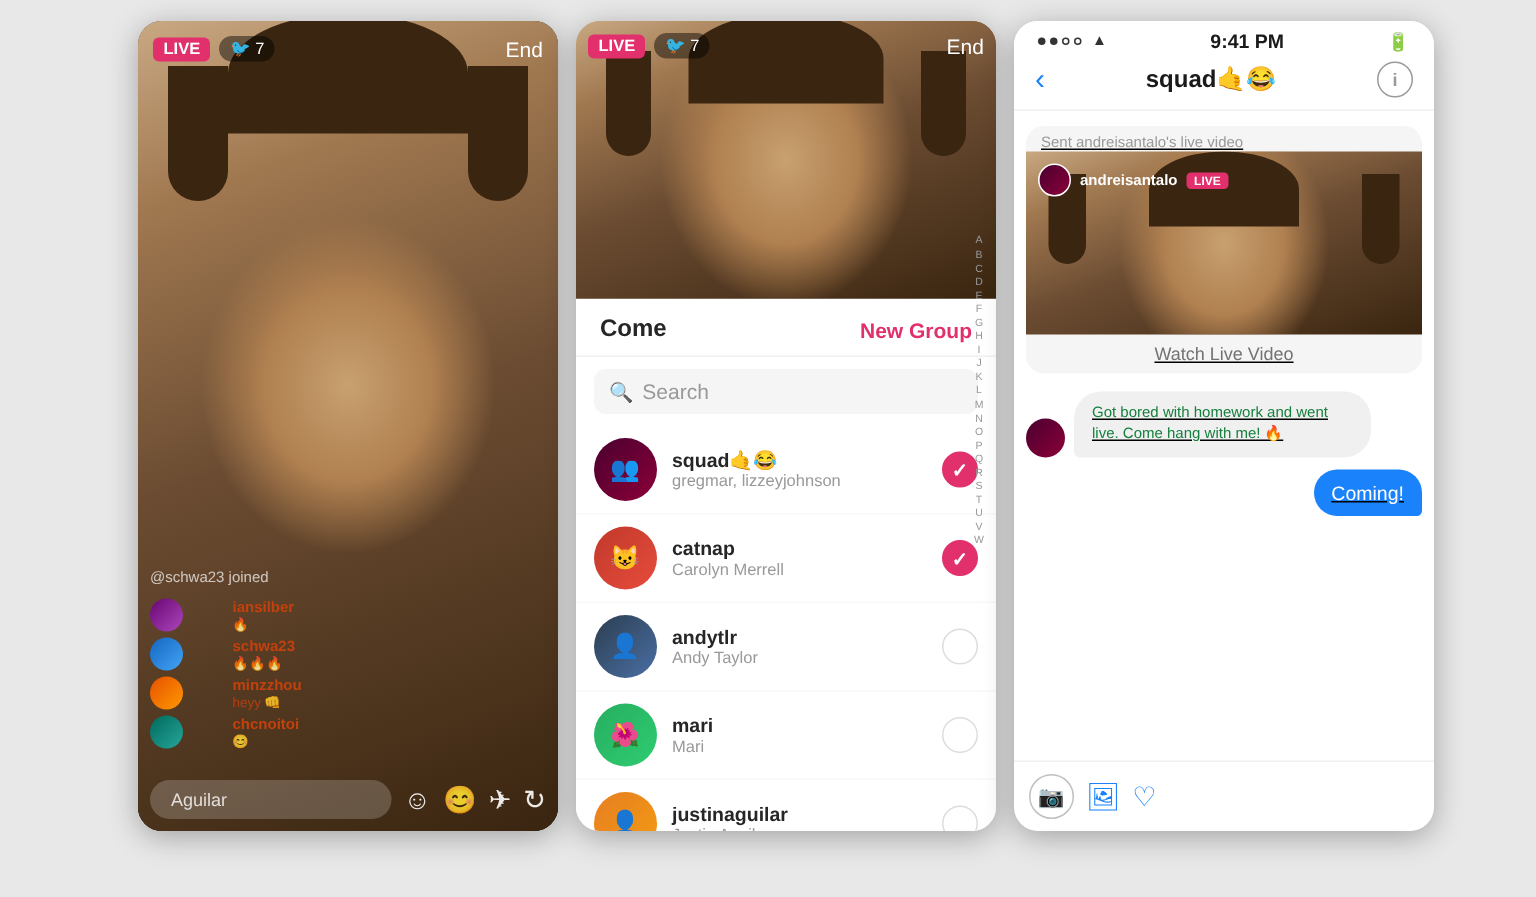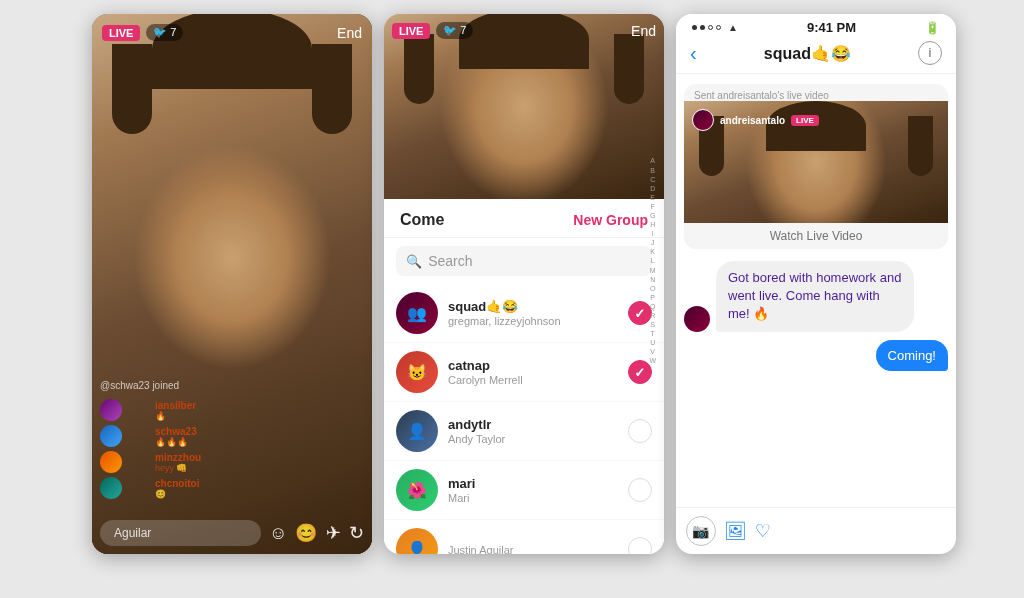--- a/index.html
+++ b/index.html
@@ -449,20 +449,21 @@
       font-weight: 600;
     }
 
     .messages-area {
       flex: 1;
       overflow: hidden;
       padding: 10px 8px;
       display: flex;
       flex-direction: column;
       gap: 8px;
+      text-decoration: underline;
     }
 
     .sent-live-card {
       background: #f5f5f5;
       border-radius: 12px;
       overflow: hidden;
       margin-bottom: 4px;
     }
 
     .sent-live-label {
@@ -541,22 +542,22 @@
       border-radius: 50%;
       background: linear-gradient(135deg, #4a0030, #8b0038);
       flex-shrink: 0;
     }
 
     .bubble-left {
       background: #f0f0f0;
       border-radius: 18px 18px 18px 4px;
       padding: 8px 12px;
       max-width: 75%;
-      font-size: 13px;
-      color: #4c1d95;
+      font-size: 10px;
+      color: #15803d;
       line-height: 1.4;
     }
 
     .msg-bubble-right {
       display: flex;
       justify-content: flex-end;
     }
 
     .bubble-right {
       background: #1a82fb;
@@ -801,20 +802,21 @@
             <div class="contact-sub">Mari</div>
           </div>
           <div class="check-circle"></div>
         </div>
 
         <div class="contact-item">
           <div class="contact-avatar justin">
             <div class="avatar-inner">👤</div>
           </div>
           <div class="contact-info">
+            <div class="contact-name">justinaguilar</div>
             <div class="contact-sub">Justin Aguilar</div>
           </div>
           <div class="check-circle"></div>
         </div>
 
       </div>
 
     </div>
   </div>
 

